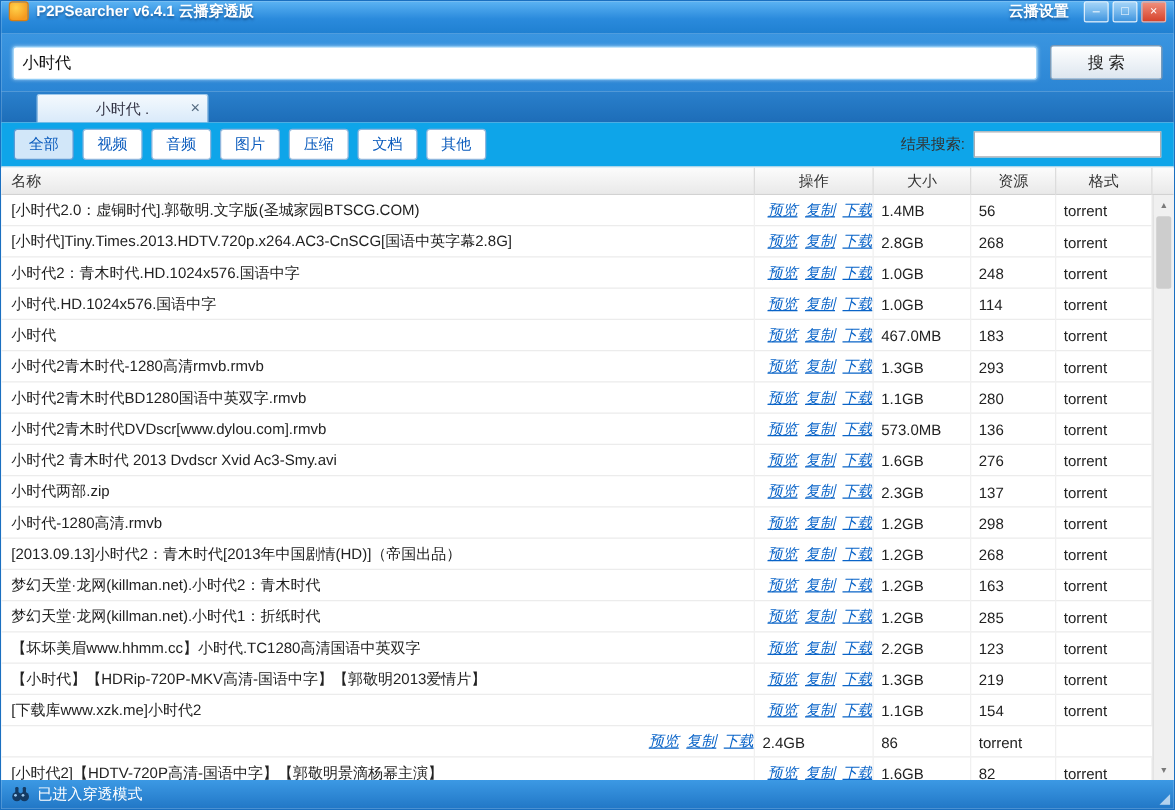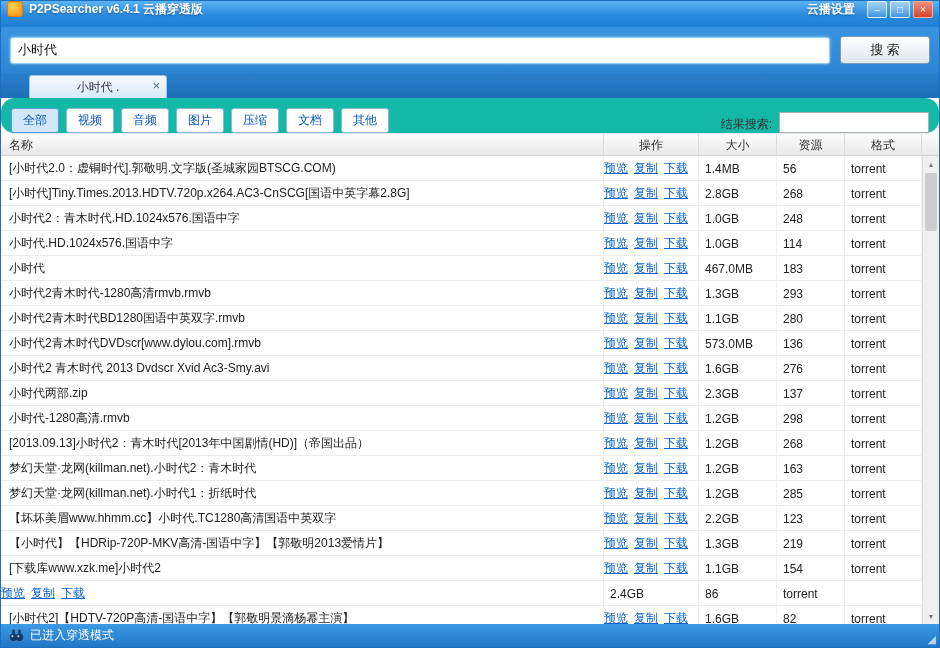--- a/index.html
+++ b/index.html
@@ -22,37 +22,37 @@
   .searchbar { height: 46px; flex: 0 0 46px; background: linear-gradient(#3a95e0, #2b85d4); display: flex; align-items: center; padding: 0 9px; gap: 10px; }
   .search-input { flex: 1; height: 27px; border: 1px solid #8ecbf5; border-radius: 3px; padding: 0 7px; font-size: 13px; color: #111; outline: none; box-shadow: 0 0 3px rgba(255,255,255,.5); }
   .search-btn { width: 90px; height: 28px; border: 1px solid #7e9ab5; border-radius: 3px; background: linear-gradient(#ffffff, #dde6ef); font-size: 13px; color: #222; cursor: pointer; text-align: center; }
 
   
   .tabbar { height: 25px; flex: 0 0 25px; background: linear-gradient(#2a80cc, #1d6db8); display: flex; align-items: flex-end; padding-left: 28px; }
   .tab { height: 23px; width: 138px; background: linear-gradient(#f4f9fd, #d9eafa); border: 1px solid #9ec8ea; border-bottom: none; border-radius: 3px 3px 0 0; display: flex; align-items: center; justify-content: center; color: #334; position: relative; cursor: pointer; }
   .tab-close { position: absolute; right: 6px; top: 0px; color: #556b80; font-size: 13px; line-height: 20px; cursor: pointer; }
 
   
-  .toolbar { height: 36px; flex: 0 0 36px; background: #14b8a6; display: flex; align-items: flex-end; gap: 7px; padding: 0 10px; border-bottom: 1px solid #dfe6ec; border-radius: 14px; }
+  .toolbar { height: 36px; flex: 0 0 36px; background: #0ea5e9; display: flex; align-items: center; gap: 7px; padding: 0 10px; border-bottom: 1px solid #dfe6ec; }
   .filter-btn { min-width: 40px; padding: 3px 11px; font-size: 12px; color: #0a5bbd; background: #fff; border: 1px solid #8fb6dd; border-radius: 3px; cursor: pointer; }
   .filter-btn.active { background: #d2e7f9; border-color: #5c9bd6; }
   .result-label { margin-left: auto; color: #333; }
   .result-input { width: 150px; height: 21px; border: 1px solid #abadb3; font-size: 12px; padding: 0 4px; outline: none; }
 
   
   .table-area { flex: 1; position: relative; overflow: hidden; background: #fff; }
   .thead-bg { height: 22px; background: linear-gradient(#fcfcfc, #e9e9e9); border-bottom: 1px solid #d2d2d2; }
   .thead { display: grid; grid-template-columns: 603px 95px 78px 68px 1fr; height: 22px; width: calc(100% - 17px); color: #333; }
   .th { display: flex; align-items: center; justify-content: center; border-right: 1px solid #dcdcdc; height: 22px; }
   .th.name { justify-content: flex-start; padding-left: 8px; }
   .tbody { width: calc(100% - 17px); height: calc(100% - 22px); overflow: hidden; }
   .row { display: grid; grid-template-columns: 603px 95px 78px 68px 1fr; height: 25px; align-items: center; border-bottom: 1px solid #ececec; cursor: default; }
   .cell { height: 25px; display: flex; align-items: center; border-right: 1px solid #f0f0f0; overflow: hidden; }
   .c-name { padding-left: 8px; white-space: nowrap; color: #222; }
-  .c-ops { justify-content: flex-start; gap: 6px; }
+  .c-ops { justify-content: flex-end; gap: 6px; font-style: italic; }
   .c-ops a { color: #0a64c8; text-decoration: underline; cursor: pointer; white-space: nowrap; }
   .c-size, .c-res, .c-fmt { padding-left: 6px; color: #222; }
 
   
   .scrollbar { position: absolute; top: 22px; right: 0; width: 17px; height: calc(100% - 22px); background: #f0f0f0; border-left: 1px solid #dcdcdc; }
   .scroll-arrow { height: 16px; display: flex; align-items: center; justify-content: center; font-size: 7px; color: #7a7a7a; background: #f0f0f0; cursor: pointer; }
   .scroll-arrow.down { position: absolute; bottom: 0; left: 0; right: 0; }
   .scroll-thumb { position: absolute; top: 17px; left: 2px; width: 12px; height: 58px; background: #cdcdcd; border-radius: 2px; cursor: grab; }
 
   

